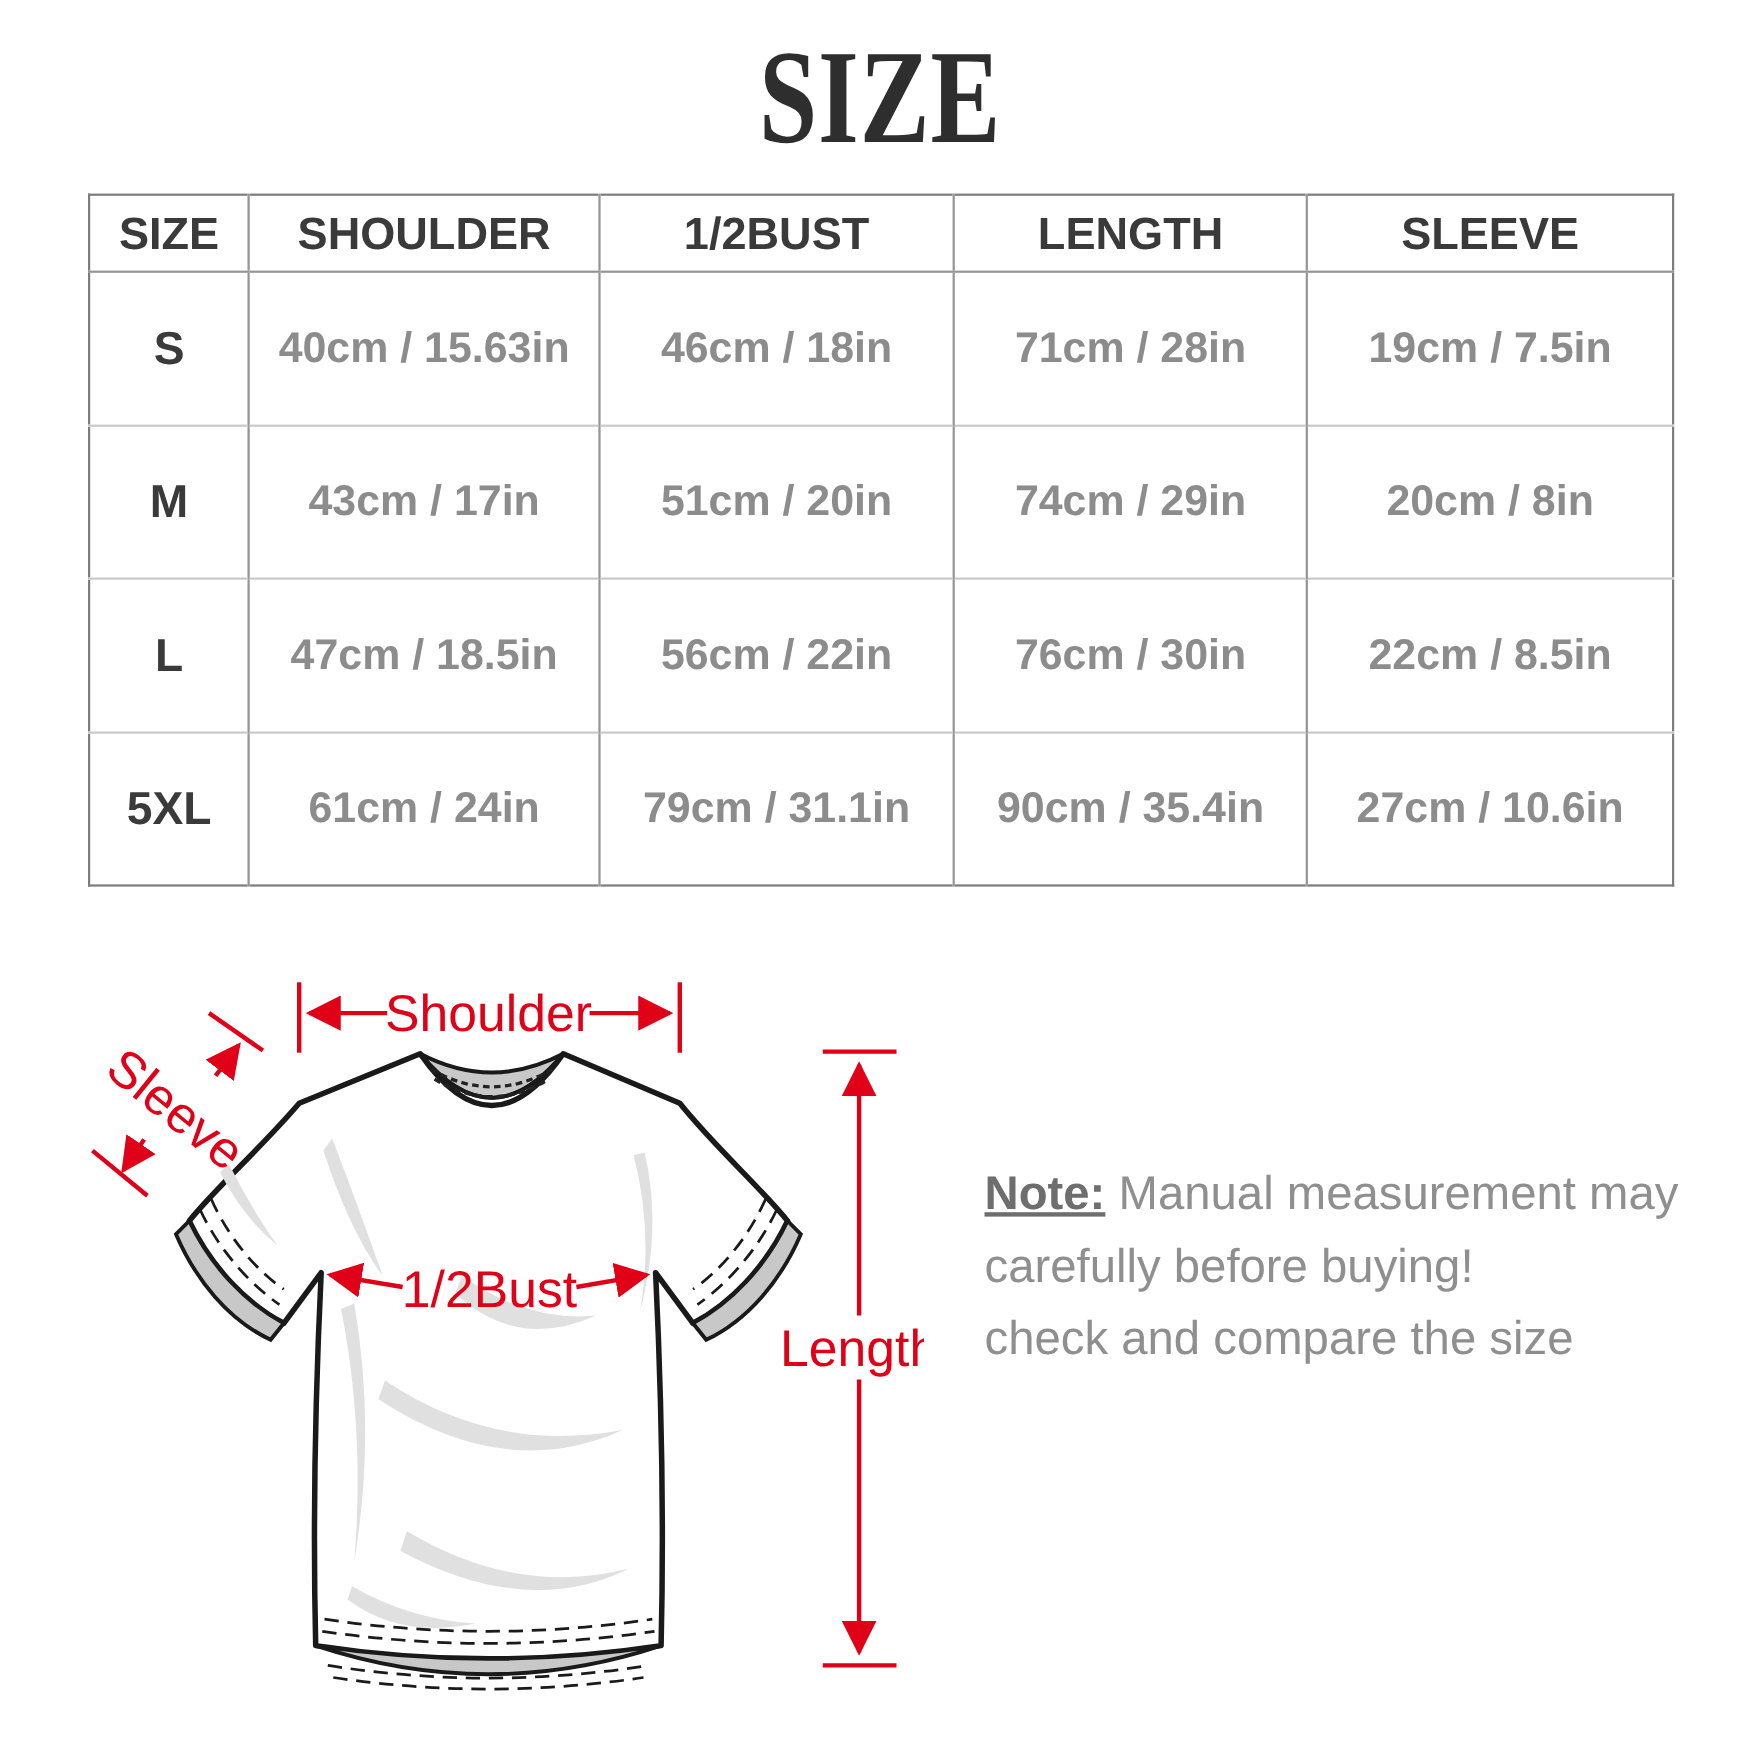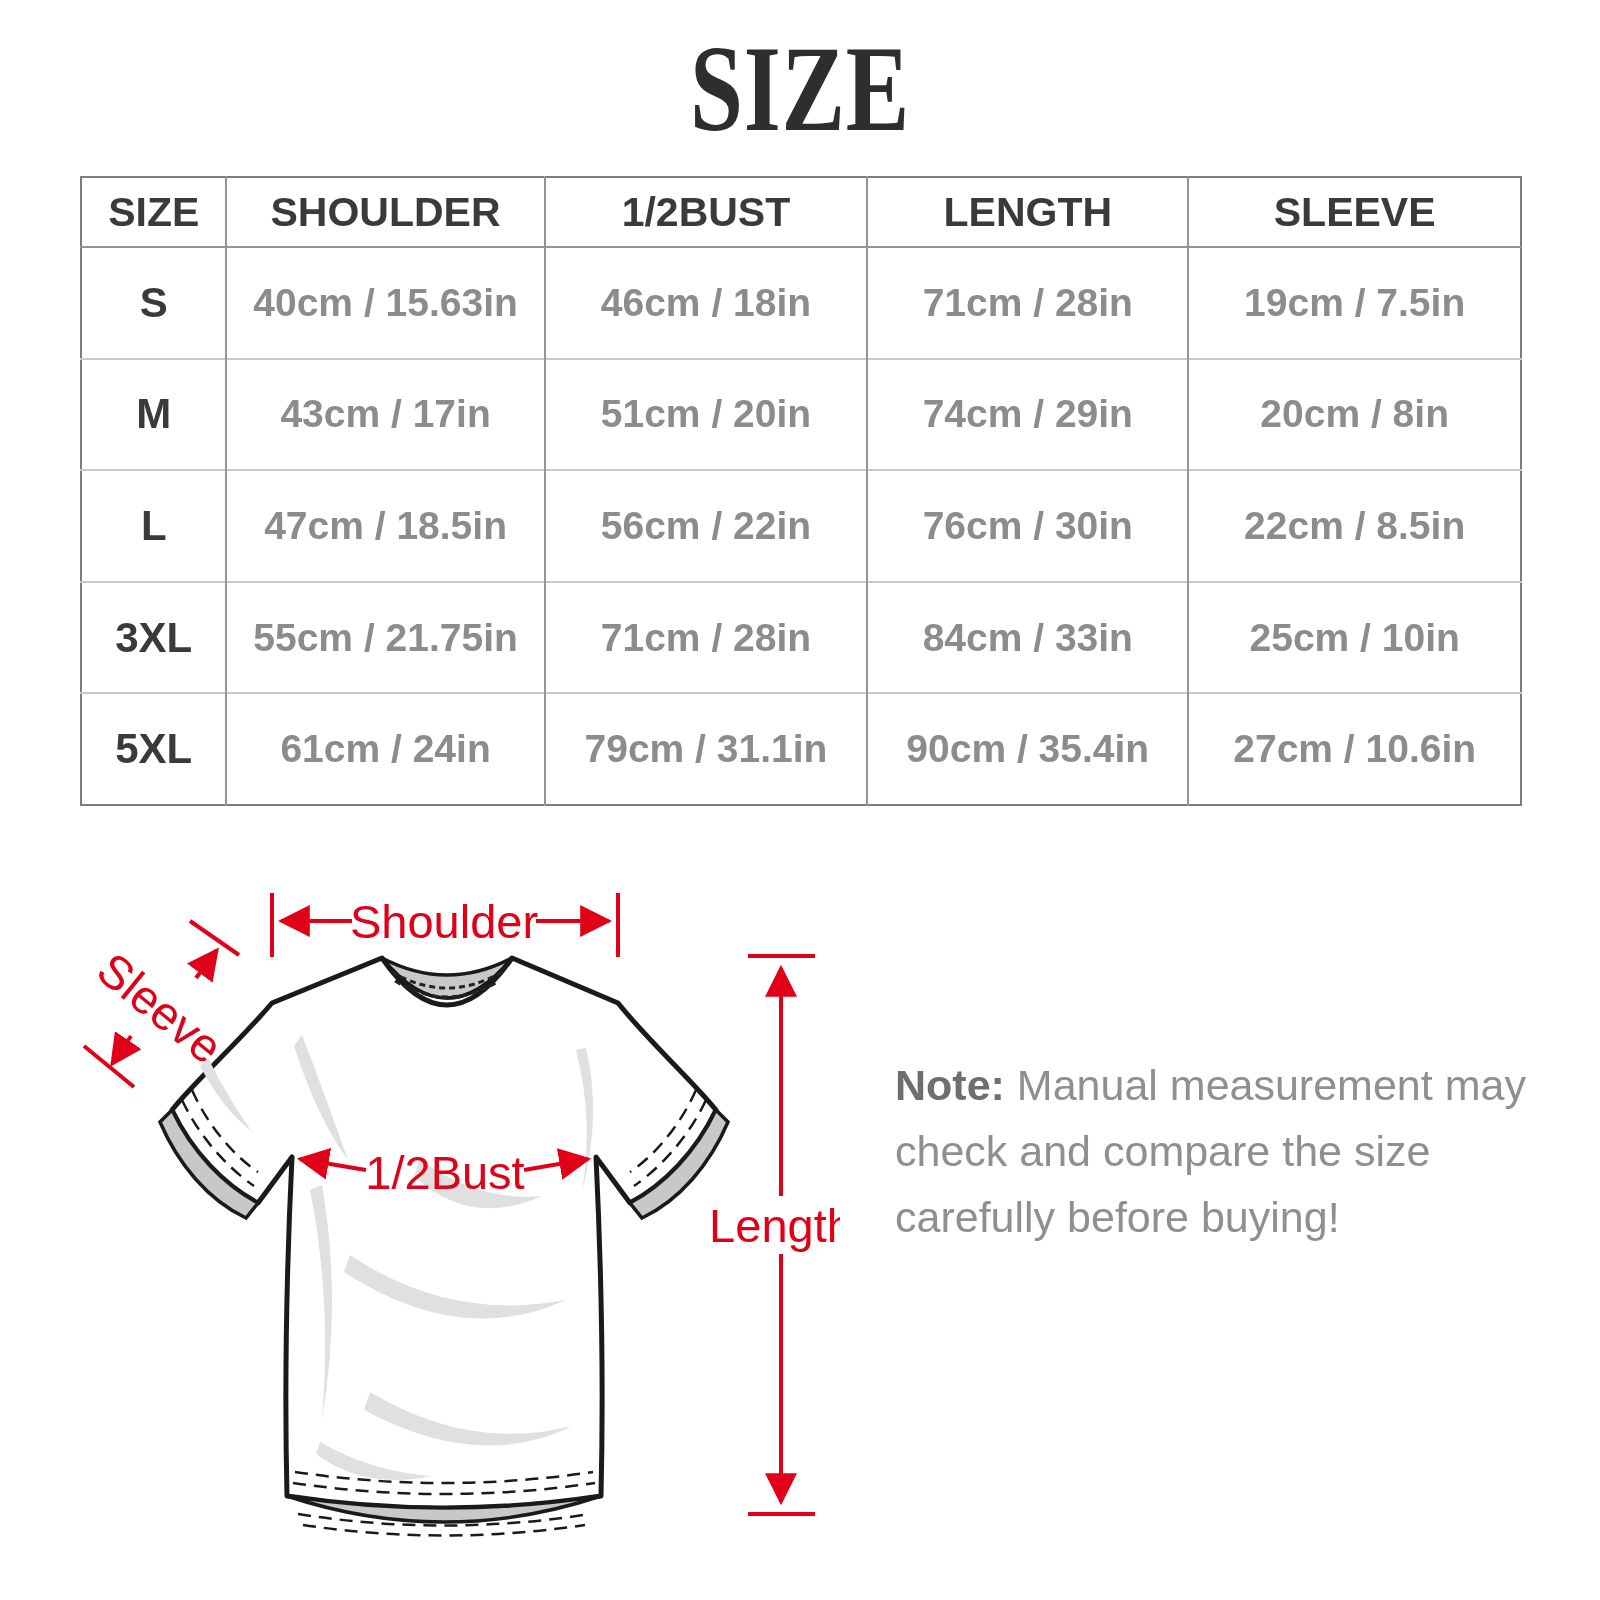--- a/index.html
+++ b/index.html
@@ -75,21 +75,21 @@
 
   
   #note {
     position: absolute;
     left: 895px; top: 1052px;
     width: 640px;
     font-size: 43px;
     line-height: 66px;
     color: #8f8f8f;
   }
-  #note .note-prefix { font-weight: bold; color: #6e6e6e; }
+  #note .note-prefix { font-weight: bold; color: #6e6e6e; text-decoration: underline; }
   #note .note-line { white-space: nowrap; }
 </style>
 </head>
 <body>
 
 <div id="page">
 
   <div id="title">
     <span>SIZE</span>
   </div>
@@ -126,27 +126,20 @@
           <td>51cm / 20in</td>
           <td>74cm / 29in</td>
           <td>20cm / 8in</td>
         </tr>
         <tr>
           <td class="size-col">L</td>
           <td>47cm / 18.5in</td>
           <td>56cm / 22in</td>
           <td>76cm / 30in</td>
           <td>22cm / 8.5in</td>
-        </tr>
-        <tr>
-          <td class="size-col">3XL</td>
-          <td>55cm / 21.75in</td>
-          <td>71cm / 28in</td>
-          <td>84cm / 33in</td>
-          <td>25cm / 10in</td>
         </tr>
         <tr>
           <td class="size-col">5XL</td>
           <td>61cm / 24in</td>
           <td>79cm / 31.1in</td>
           <td>90cm / 35.4in</td>
           <td>27cm / 10.6in</td>
         </tr>
       </tbody>
     </table>
@@ -232,17 +225,17 @@
       <line class="redline" x1="781" y1="1254" x2="781" y2="1502" marker-end="url(#arr)"></line>
       <text class="red-label" x="781" y="1225" text-anchor="middle" dominant-baseline="central">Length</text>
     </g>
   </svg>
 
   <div id="note">
     <div class="note-line">
       <span class="note-prefix">Note:</span>
       <span>Manual measurement may</span>
     </div>
+    <div class="note-line">carefully before buying!</div>
     <div class="note-line">check and compare the size</div>
-    <div class="note-line">carefully before buying!</div>
   </div>
 
 </div>
 
 </body></html>

